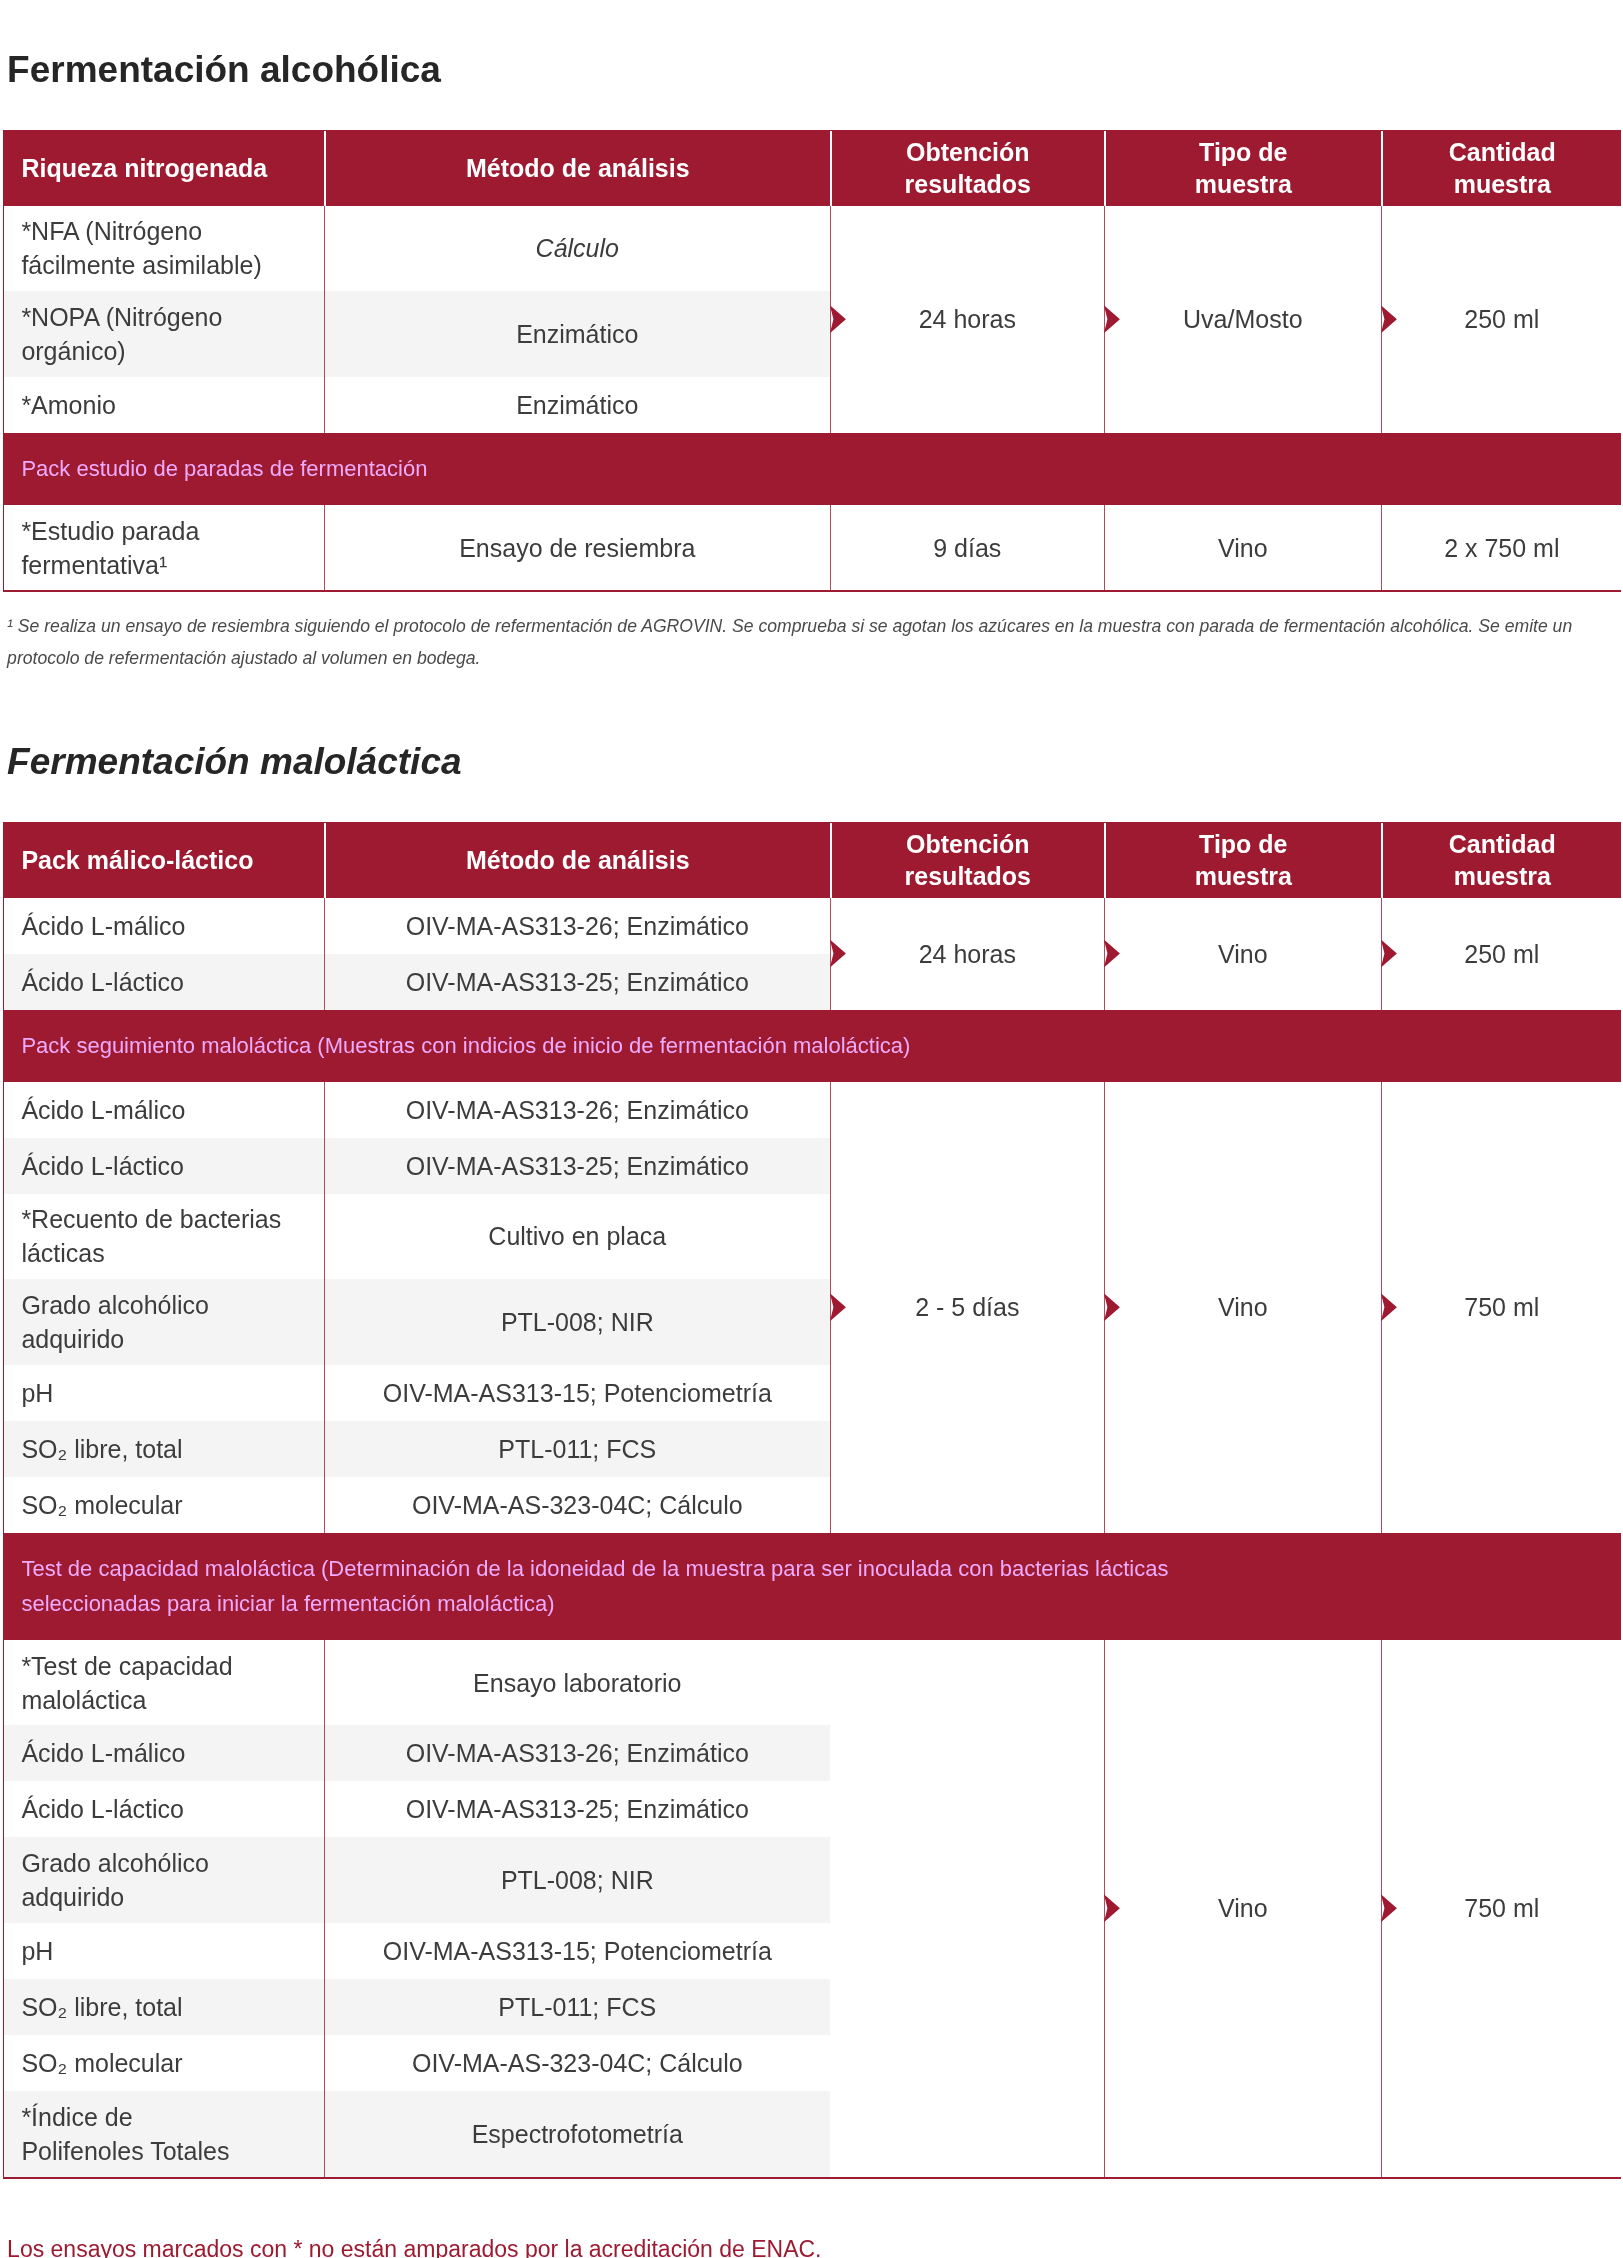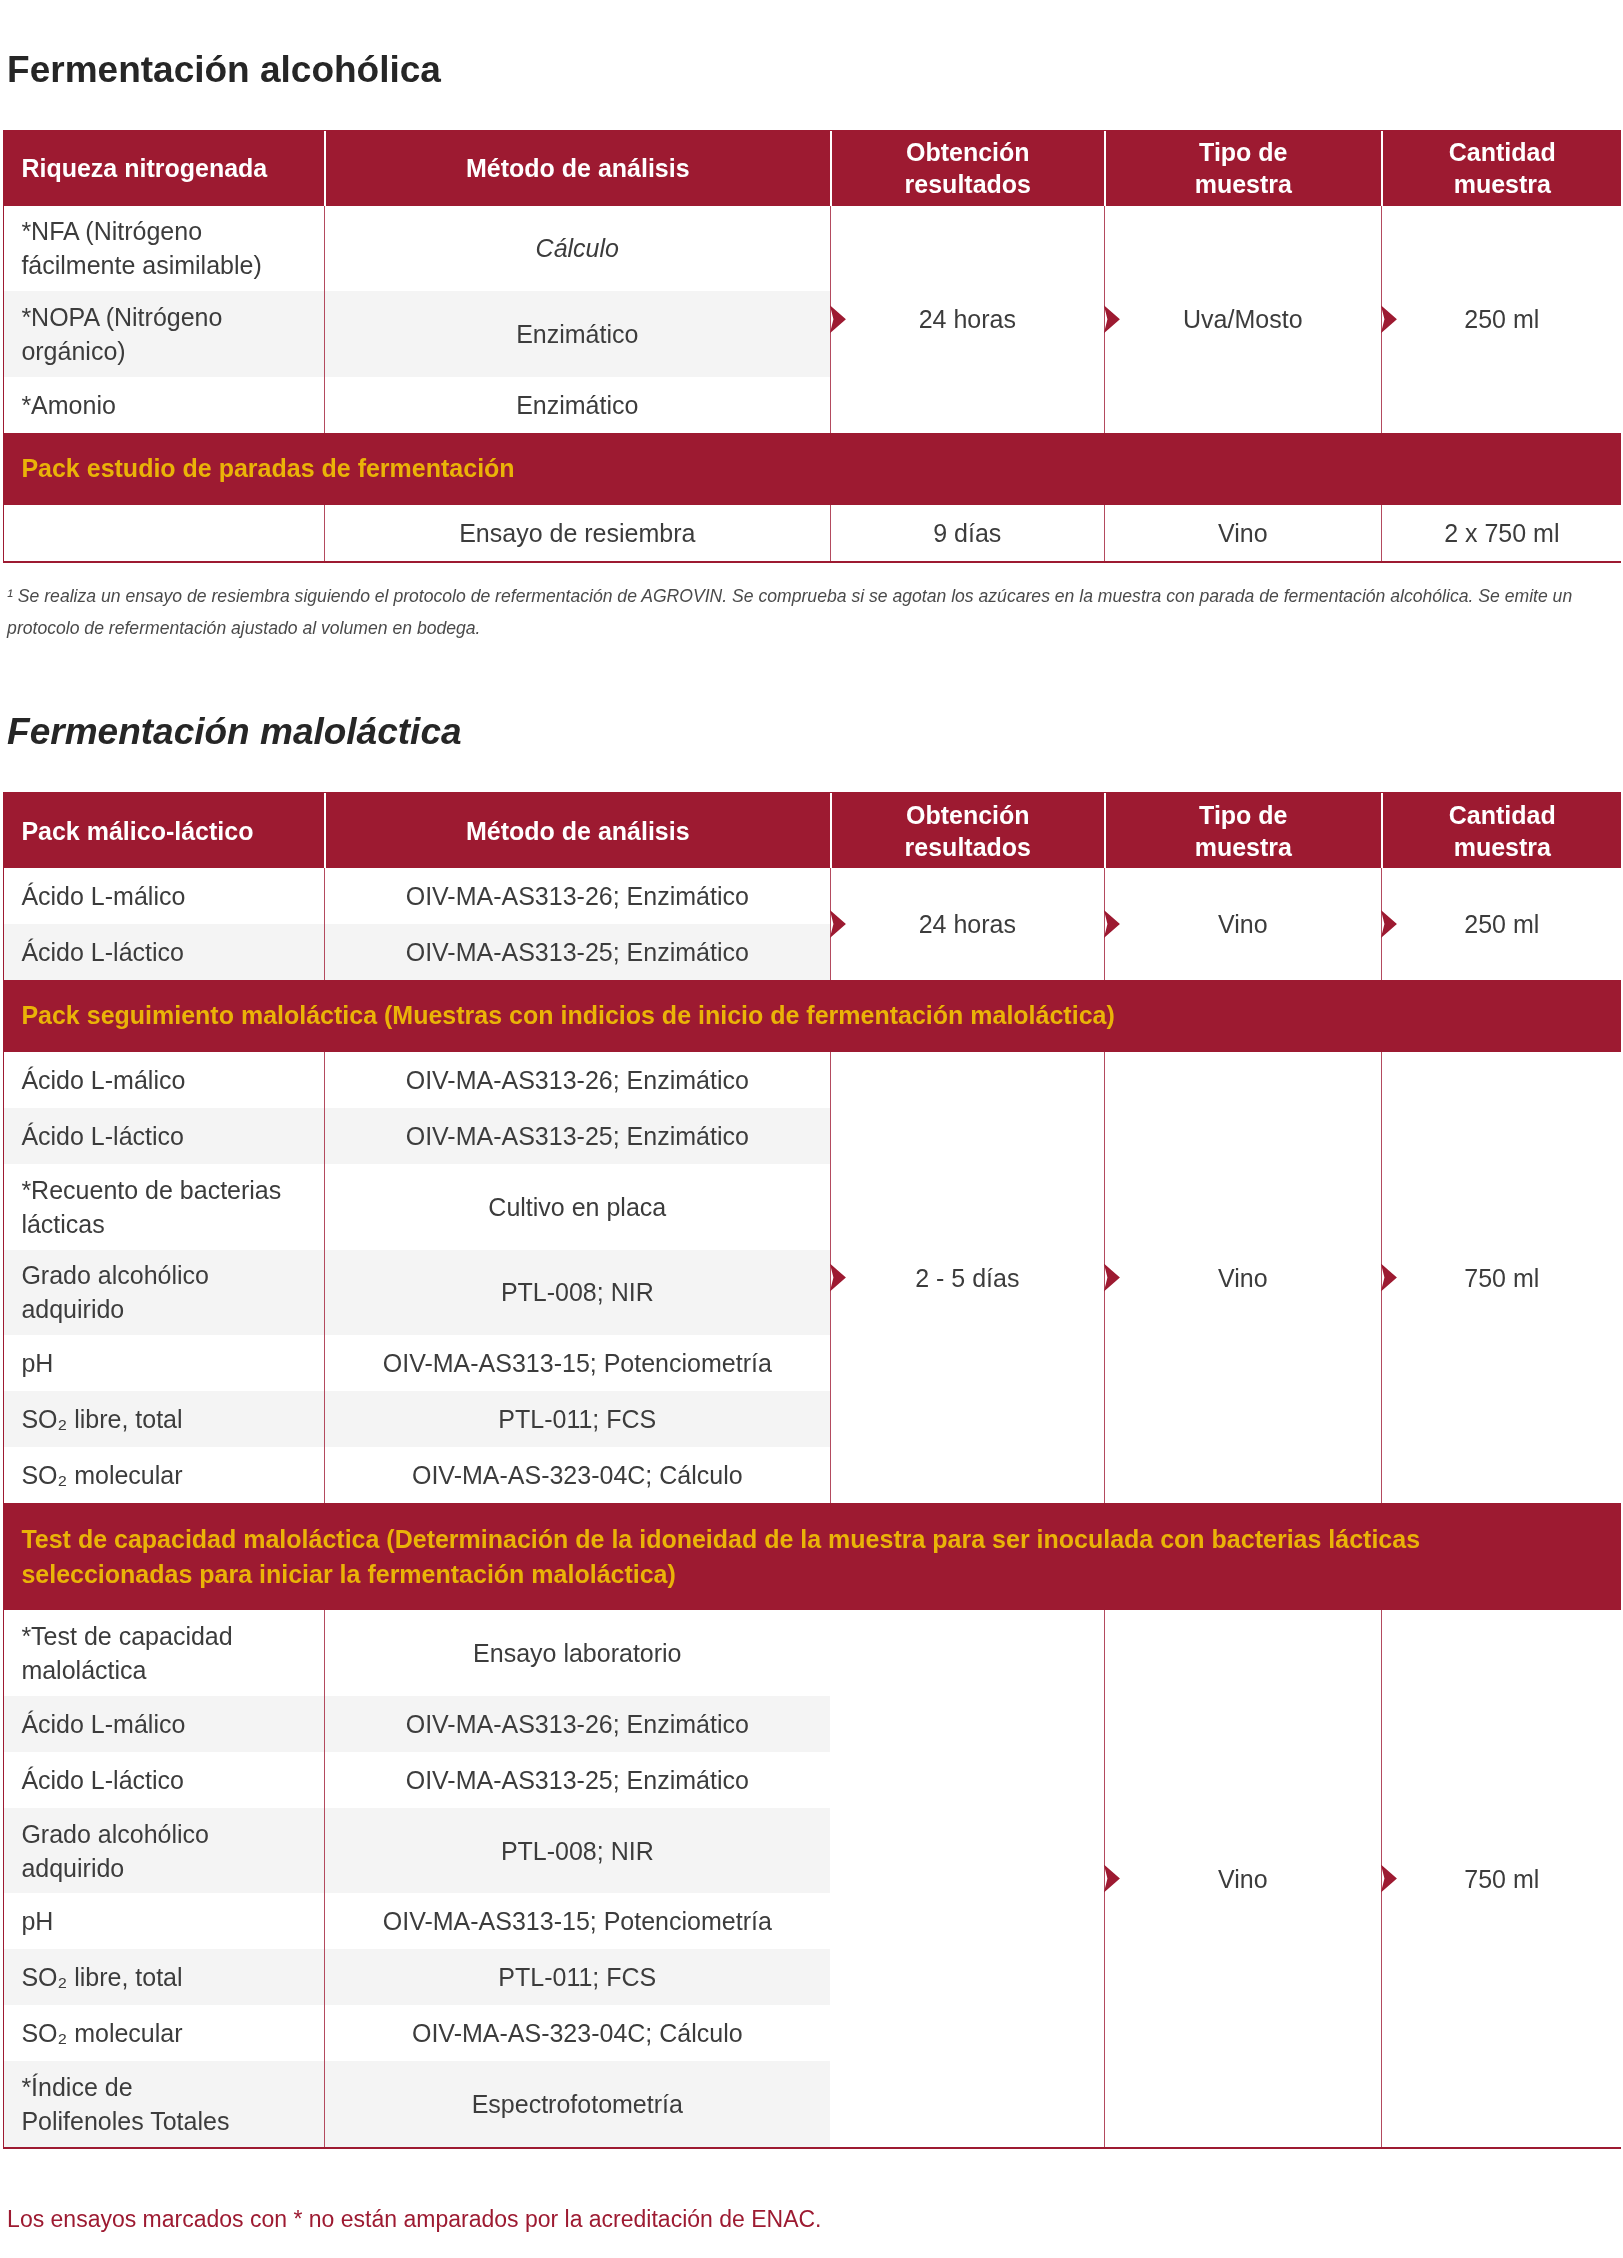--- a/index.html
+++ b/index.html
@@ -29,22 +29,22 @@
   }
   .thead{display:grid;grid-template-columns:var(--cols);background:var(--accent);}
   .th{
     color:#FFFFFF;font-weight:700;font-size:25px;line-height:32px;
     min-height:73px;display:flex;align-items:center;justify-content:center;
     text-align:center;white-space:pre-line;padding:5.3px 7px;
   }
   .th:first-child{justify-content:flex-start;text-align:left;padding-left:17.6px;}
   .th + .th{border-left:2.6px solid #FFFFFF;}
   .band{
-    background:var(--accent);color:#eab308;font-weight:700;
-    font-size:25px;line-height:35px;padding:18.5px 26.5px 18.5px 17.6px;
+    background:var(--accent);color:#f0abfc;font-weight:400;
+    font-size:22px;line-height:35px;padding:18.5px 26.5px 18.5px 17.6px;
     white-space:pre-line;
   }
   .block{display:grid;grid-template-columns:var(--cols);}
   .cell{font-size:25px;color:var(--txt);line-height:34px;}
   .lab{
     grid-column:1;display:flex;align-items:center;
     padding:8.8px 10.6px 8.8px 17.6px;min-height:56px;white-space:pre-line;
   }
   .met{
     grid-column:2;display:flex;align-items:center;justify-content:center;
@@ -96,20 +96,22 @@
 orgánico)</div>
         <div class="cell met shade" style="grid-row: 2;">Enzimático</div>
         <div class="cell lab" style="grid-row: 3;">*Amonio</div>
         <div class="cell met" style="grid-row: 3;">Enzimático</div>
         <div class="cell spanned" style="grid-area: 1 / 3 / span 3;">24 horas<span class="arrow"></span></div>
         <div class="cell spanned" style="grid-area: 1 / 4 / span 3;">Uva/Mosto<span class="arrow"></span></div>
         <div class="cell spanned" style="grid-area: 1 / 5 / span 3;">250 ml<span class="arrow"></span></div>
       </div>
       <div class="band">Pack estudio de paradas de fermentación</div>
       <div class="block">
+        <div class="cell lab" style="grid-row: 1;">*Estudio parada
+fermentativa¹</div>
         <div class="cell met" style="grid-row: 1;">Ensayo de resiembra</div>
         <div class="cell spanned" style="grid-area: 1 / 3 / span 1;">9 días</div>
         <div class="cell spanned" style="grid-area: 1 / 4 / span 1;">Vino</div>
         <div class="cell spanned" style="grid-area: 1 / 5 / span 1;">2 x 750 ml</div>
       </div>
     </div>
 
   <p class="footnote">¹ Se realiza un ensayo de resiembra siguiendo el protocolo de refermentación de AGROVIN. Se comprueba si se agotan los azúcares en la muestra con parada de fermentación alcohólica. Se emite un protocolo de refermentación ajustado al volumen en bodega.</p>
 
   <h1 class="sec-title second">Fermentación maloláctica</h1>

